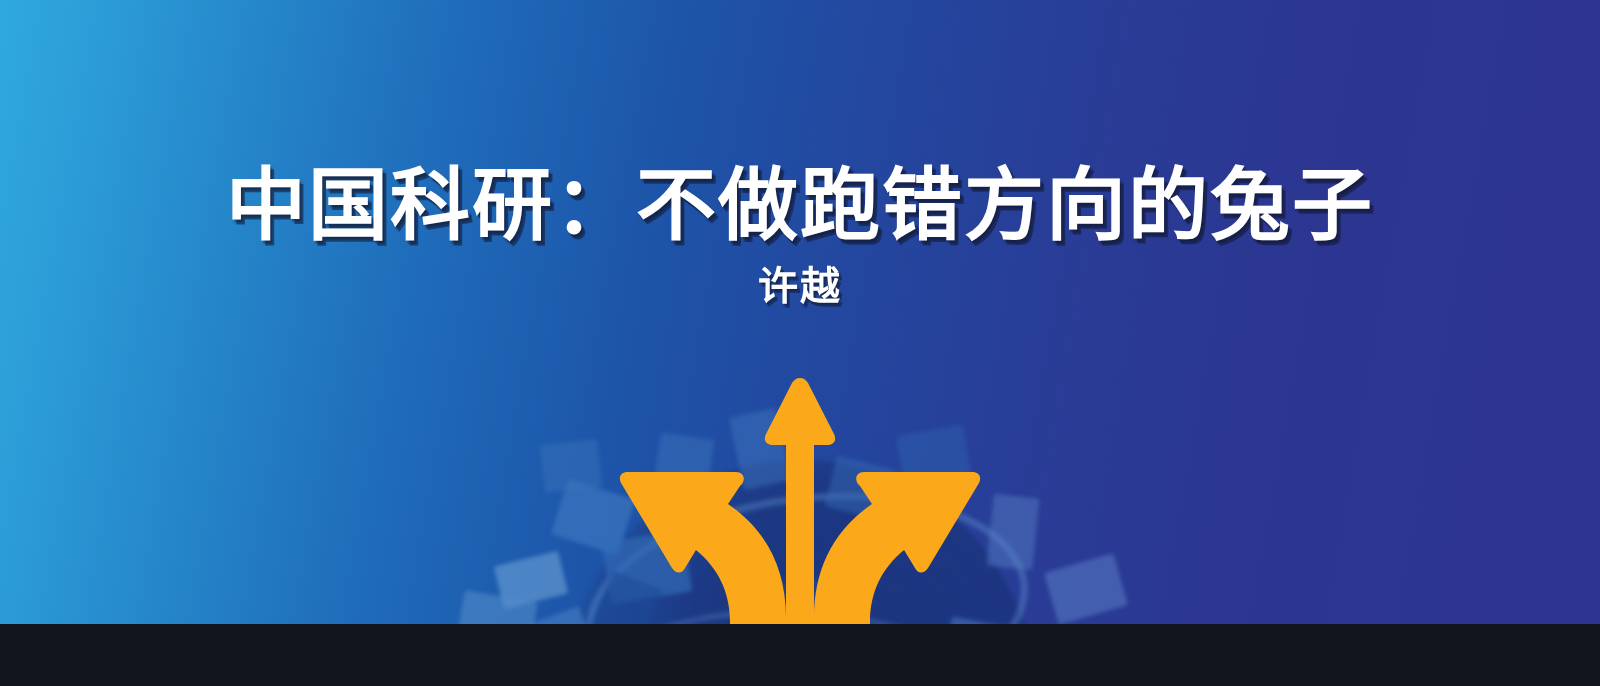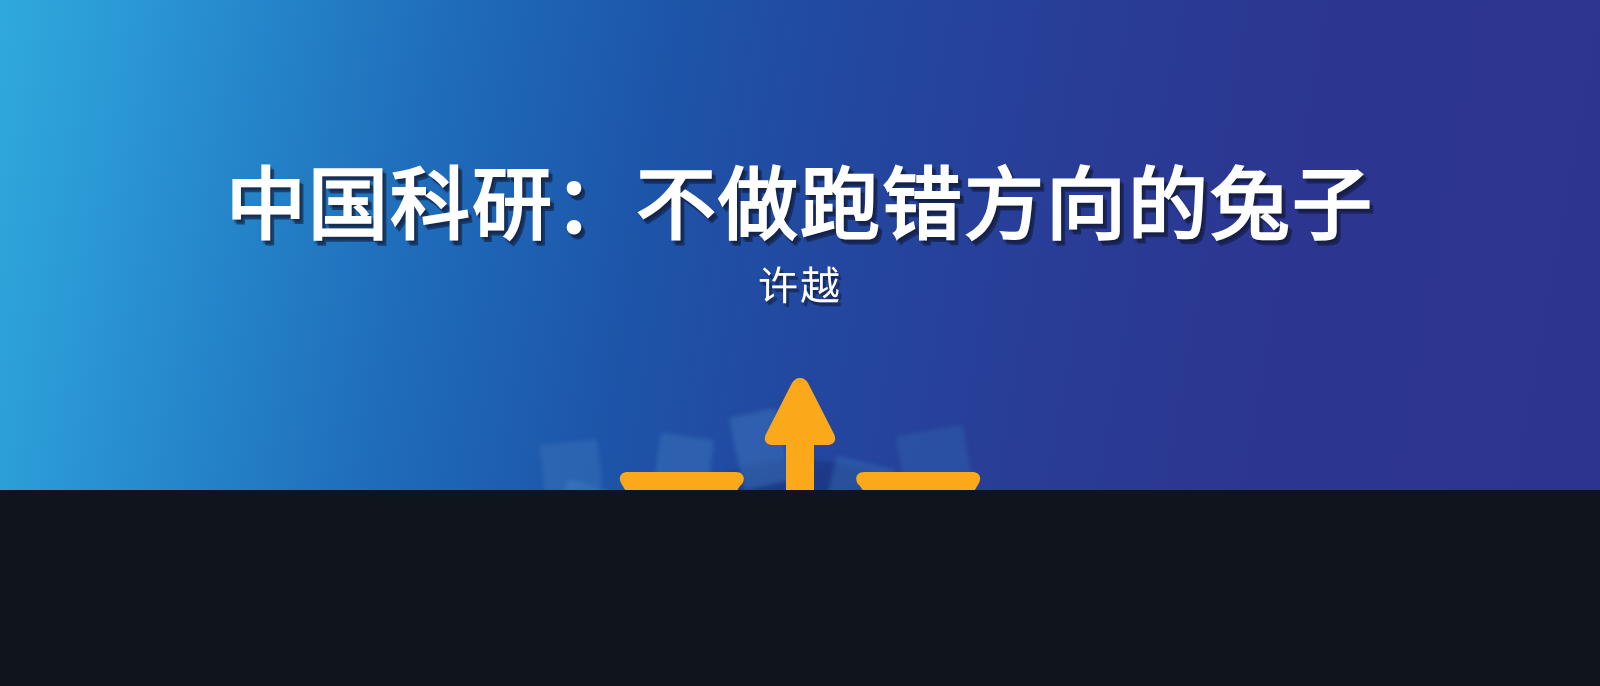--- a/index.html
+++ b/index.html
@@ -4,21 +4,21 @@
 <title>Title Slide</title>
 <style>
   html, body {
     margin: 0;
     padding: 0;
     background: #10141c;
   }
   #slide {
     position: relative;
     width: 1600px;
-    height: 490px;
+    height: 624px;
     overflow: hidden;
     font-family: "Liberation Sans", "DejaVu Sans", sans-serif;
     
     background:
       linear-gradient(100deg,
         #2fa9dd 0%,
         #2b9ad6 7%,
         #2585c9 16%,
         #1f6cba 27%,
         #1d55a9 40%,
@@ -104,21 +104,21 @@
     text-shadow:
       4px 5px 0 rgba(18,26,52,0.55),
       2px 3px 2px rgba(12,20,44,0.50);
     white-space: nowrap;
   }
   #slide-subtitle {
     margin: 20px 0 0 0;
     color: #ffffff;
     font-size: 40px;
     line-height: 1.0;
-    font-weight: normal;
+    font-weight: bold;
     letter-spacing: 2px;
     text-shadow:
       3px 4px 0 rgba(18,26,52,0.50),
       1px 2px 2px rgba(12,20,44,0.45);
     white-space: nowrap;
     text-align: center;
   }
 </style>
 </head>
 <body>

